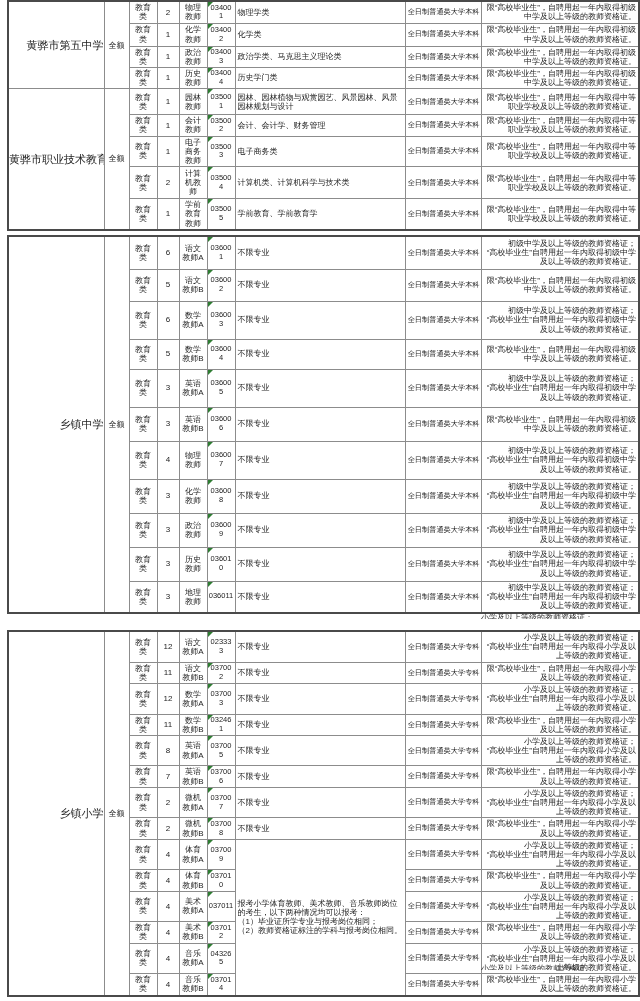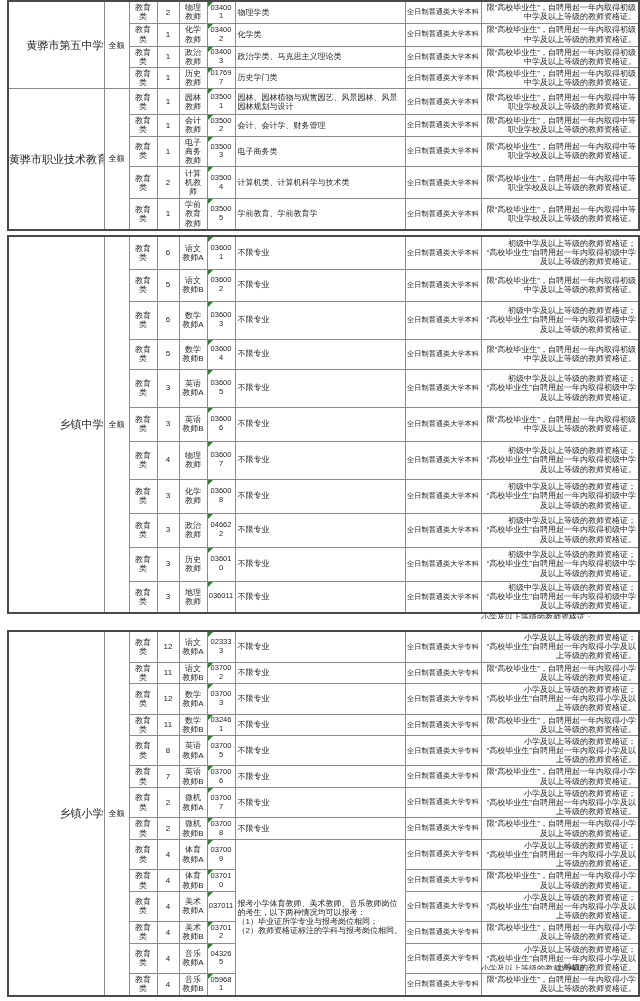--- a/index.html
+++ b/index.html
@@ -17,21 +17,21 @@
     border:1px solid #8c8c8c;
     padding:1px 2px;
     font-size:8px;line-height:1.15;
     vertical-align:middle;overflow:hidden;
     word-break:break-all;
   }
   td.c{text-align:center;}
   td.school{font-size:11px;text-align:right;white-space:nowrap;padding:1px 0;}
   td.fund{text-align:center;}
   td.code{position:relative;text-align:center;font-size:7.5px;padding:1px 1px;}
-  td.edu{font-size:7.2px;text-align:center;white-space:nowrap;padding:1px 1px;}
+  td.edu{font-size:7.2px;text-align:right;white-space:nowrap;padding:1px 1px;}
   td.req{text-align:right;white-space:pre-line;}
   td.major{text-align:left;}
   td.note{text-align:left;white-space:pre-line;vertical-align:middle;}
   .tri{
     position:absolute;top:0;left:0;width:0;height:0;
     border-top:5px solid #2e7d32;border-right:5px solid transparent;
   }
   .fragment{
     position:absolute;overflow:hidden;
     font-size:8px;line-height:1.15;color:#2a2a2a;
@@ -80,21 +80,21 @@
           <td class="c">政治教师</td>
           <td class="code"><span>034003</span><span class="tri"></span></td>
           <td class="major">政治学类、马克思主义理论类</td>
           <td class="edu">全日制普通类大学本科</td>
           <td class="req">限“高校毕业生”，自聘用起一年内取得初级中学及以上等级的教师资格证。</td>
         </tr>
         <tr style="height: 21px;">
           <td class="c">教育类</td>
           <td class="c">1</td>
           <td class="c">历史教师</td>
-          <td class="code"><span>017697</span><span class="tri"></span></td>
+          <td class="code"><span>034004</span><span class="tri"></span></td>
           <td class="major">历史学门类</td>
           <td class="edu">全日制普通类大学本科</td>
           <td class="req">限“高校毕业生”，自聘用起一年内取得初级中学及以上等级的教师资格证。</td>
         </tr>
         <tr style="height: 26px;">
           <td class="school" rowspan="5">黄骅市职业技术教育中心</td>
           <td class="fund" rowspan="5">全额</td>
           <td class="c">教育类</td>
           <td class="c">1</td>
           <td class="c">园林教师</td>
@@ -233,21 +233,21 @@
           <td class="code"><span>036008</span><span class="tri"></span></td>
           <td class="major">不限专业</td>
           <td class="edu">全日制普通类大学本科</td>
           <td class="req">初级中学及以上等级的教师资格证；
 “高校毕业生”自聘用起一年内取得初级中学及以上等级的教师资格证。</td>
         </tr>
         <tr style="height: 34px;">
           <td class="c">教育类</td>
           <td class="c">3</td>
           <td class="c">政治教师</td>
-          <td class="code"><span>046622</span><span class="tri"></span></td>
+          <td class="code"><span>036009</span><span class="tri"></span></td>
           <td class="major">不限专业</td>
           <td class="edu">全日制普通类大学本科</td>
           <td class="req">初级中学及以上等级的教师资格证；
 “高校毕业生”自聘用起一年内取得初级中学及以上等级的教师资格证。</td>
         </tr>
         <tr style="height: 34px;">
           <td class="c">教育类</td>
           <td class="c">3</td>
           <td class="c">历史教师</td>
           <td class="code"><span>036010</span><span class="tri"></span></td>
@@ -405,21 +405,21 @@
           <td class="c">音乐教师A</td>
           <td class="code"><span>043265</span><span class="tri"></span></td>
           <td class="edu">全日制普通类大学专科</td>
           <td class="req">小学及以上等级的教师资格证；
 “高校毕业生”自聘用起一年内取得小学及以上等级的教师资格证。</td>
         </tr>
         <tr style="height: 22px;">
           <td class="c">教育类</td>
           <td class="c">4</td>
           <td class="c">音乐教师B</td>
-          <td class="code"><span>059681</span><span class="tri"></span></td>
+          <td class="code"><span>037014</span><span class="tri"></span></td>
           <td class="edu">全日制普通类大学专科</td>
           <td class="req">限“高校毕业生”，自聘用起一年内取得小学及以上等级的教师资格证。</td>
         </tr>
       </tbody>
   </table>
 </div>
 
 <div class="fragment" style="left:481px;top:613px;width:156px;height:6px;">小学及以上等级的教师资格证；</div>
 
 <div class="fragment" style="left:481px;top:964px;width:156px;height:6px;">小学及以上等级的教师资格证；</div>

